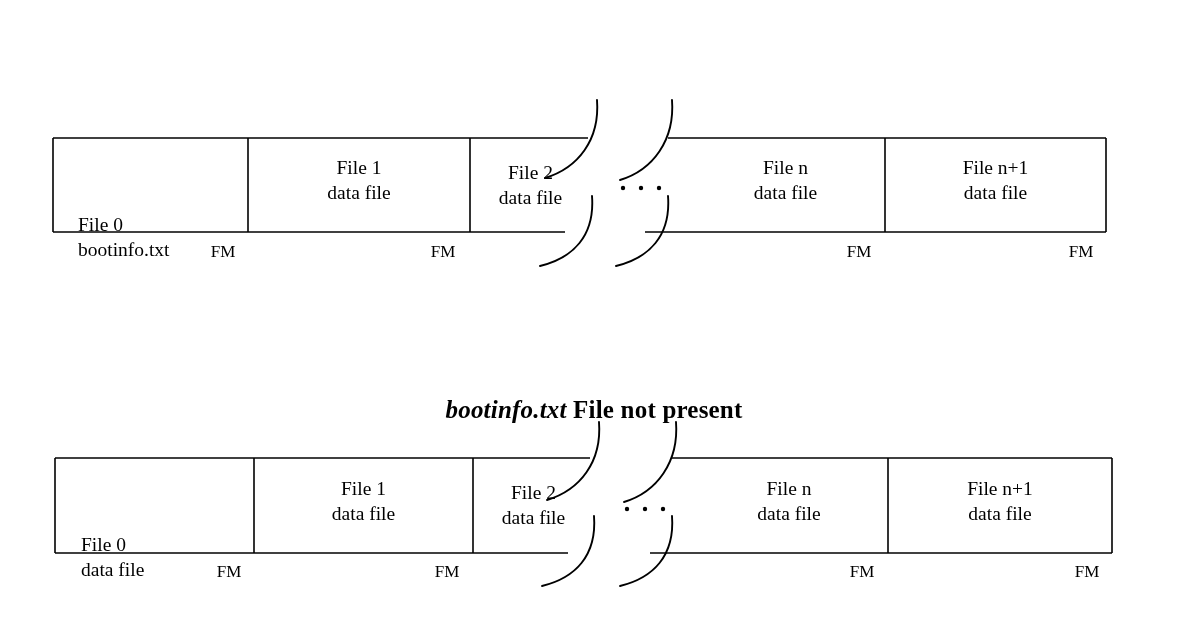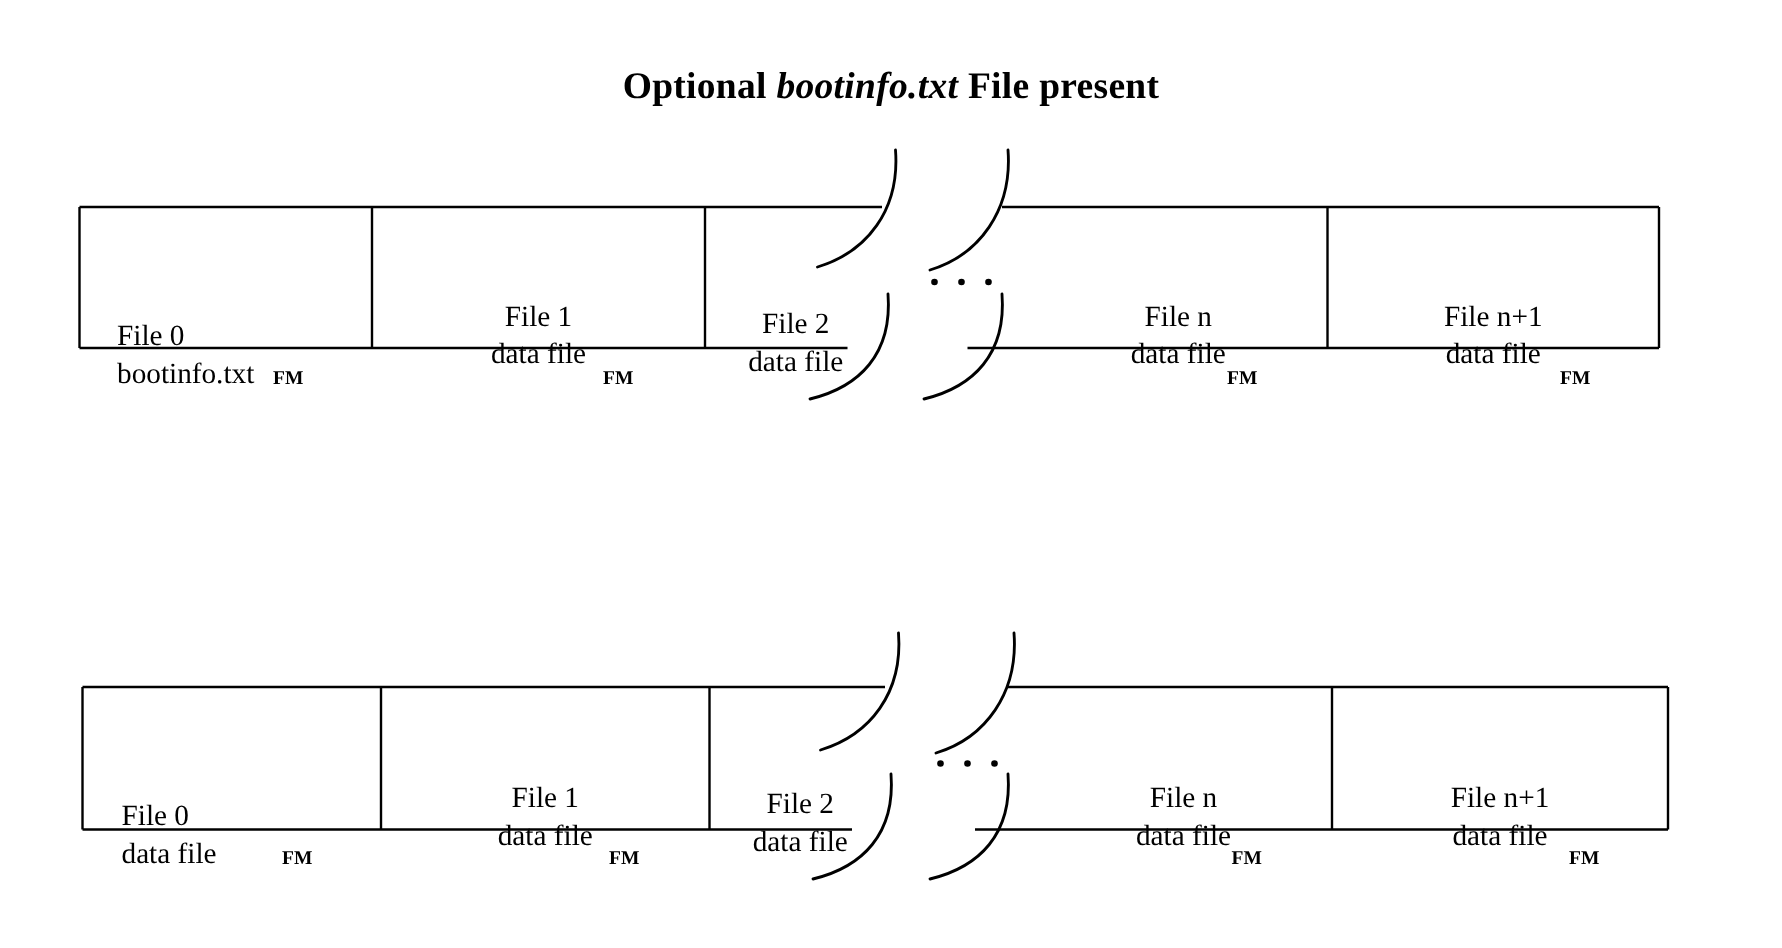--- a/index.html
+++ b/index.html
@@ -65,42 +65,41 @@
   }
 
   
   .cell-text {
     position: absolute;
     font-size: 19.5px;
     line-height: 25px;
     white-space: nowrap;
   }
   .cell-text .l1, .cell-text .l2 { display: block; }
-  .cell-text.center { text-align: center; margin-top: 44px; }
+  .cell-text.center { text-align: center; }
   .cell-text.left   { text-align: left; margin-top: 45px; }
 
   
   .fm-label {
     position: absolute;
-    font-size: 13px;
+    font-size: 17px;
     line-height: 19px;
     white-space: nowrap;
-    text-align: left;
-    font-weight: bold;
+    text-align: center;
   }
 </style>
 </head>
 <body>
 
 <div class="stage">
 
-  <div class="diagram-title" id="title-top">
-    <span>Optional </span><span class="fname">bootinfo.txt</span><span> File present</span>
-  </div>
-
+
+  <div class="diagram-title" id="title-bottom">
+    <span></span><span class="fname">bootinfo.txt</span><span> File not present</span>
+  </div>
 
   <svg class="art" viewBox="0 0 1188 632" xmlns="http://www.w3.org/2000/svg">
 
     <line x1="53" y1="138" x2="588" y2="138"></line>
 
     <line x1="668" y1="138" x2="1106" y2="138"></line>
 
     <line x1="53" y1="232" x2="565" y2="232"></line>
 
     <line x1="645" y1="232" x2="1106" y2="232"></line>

